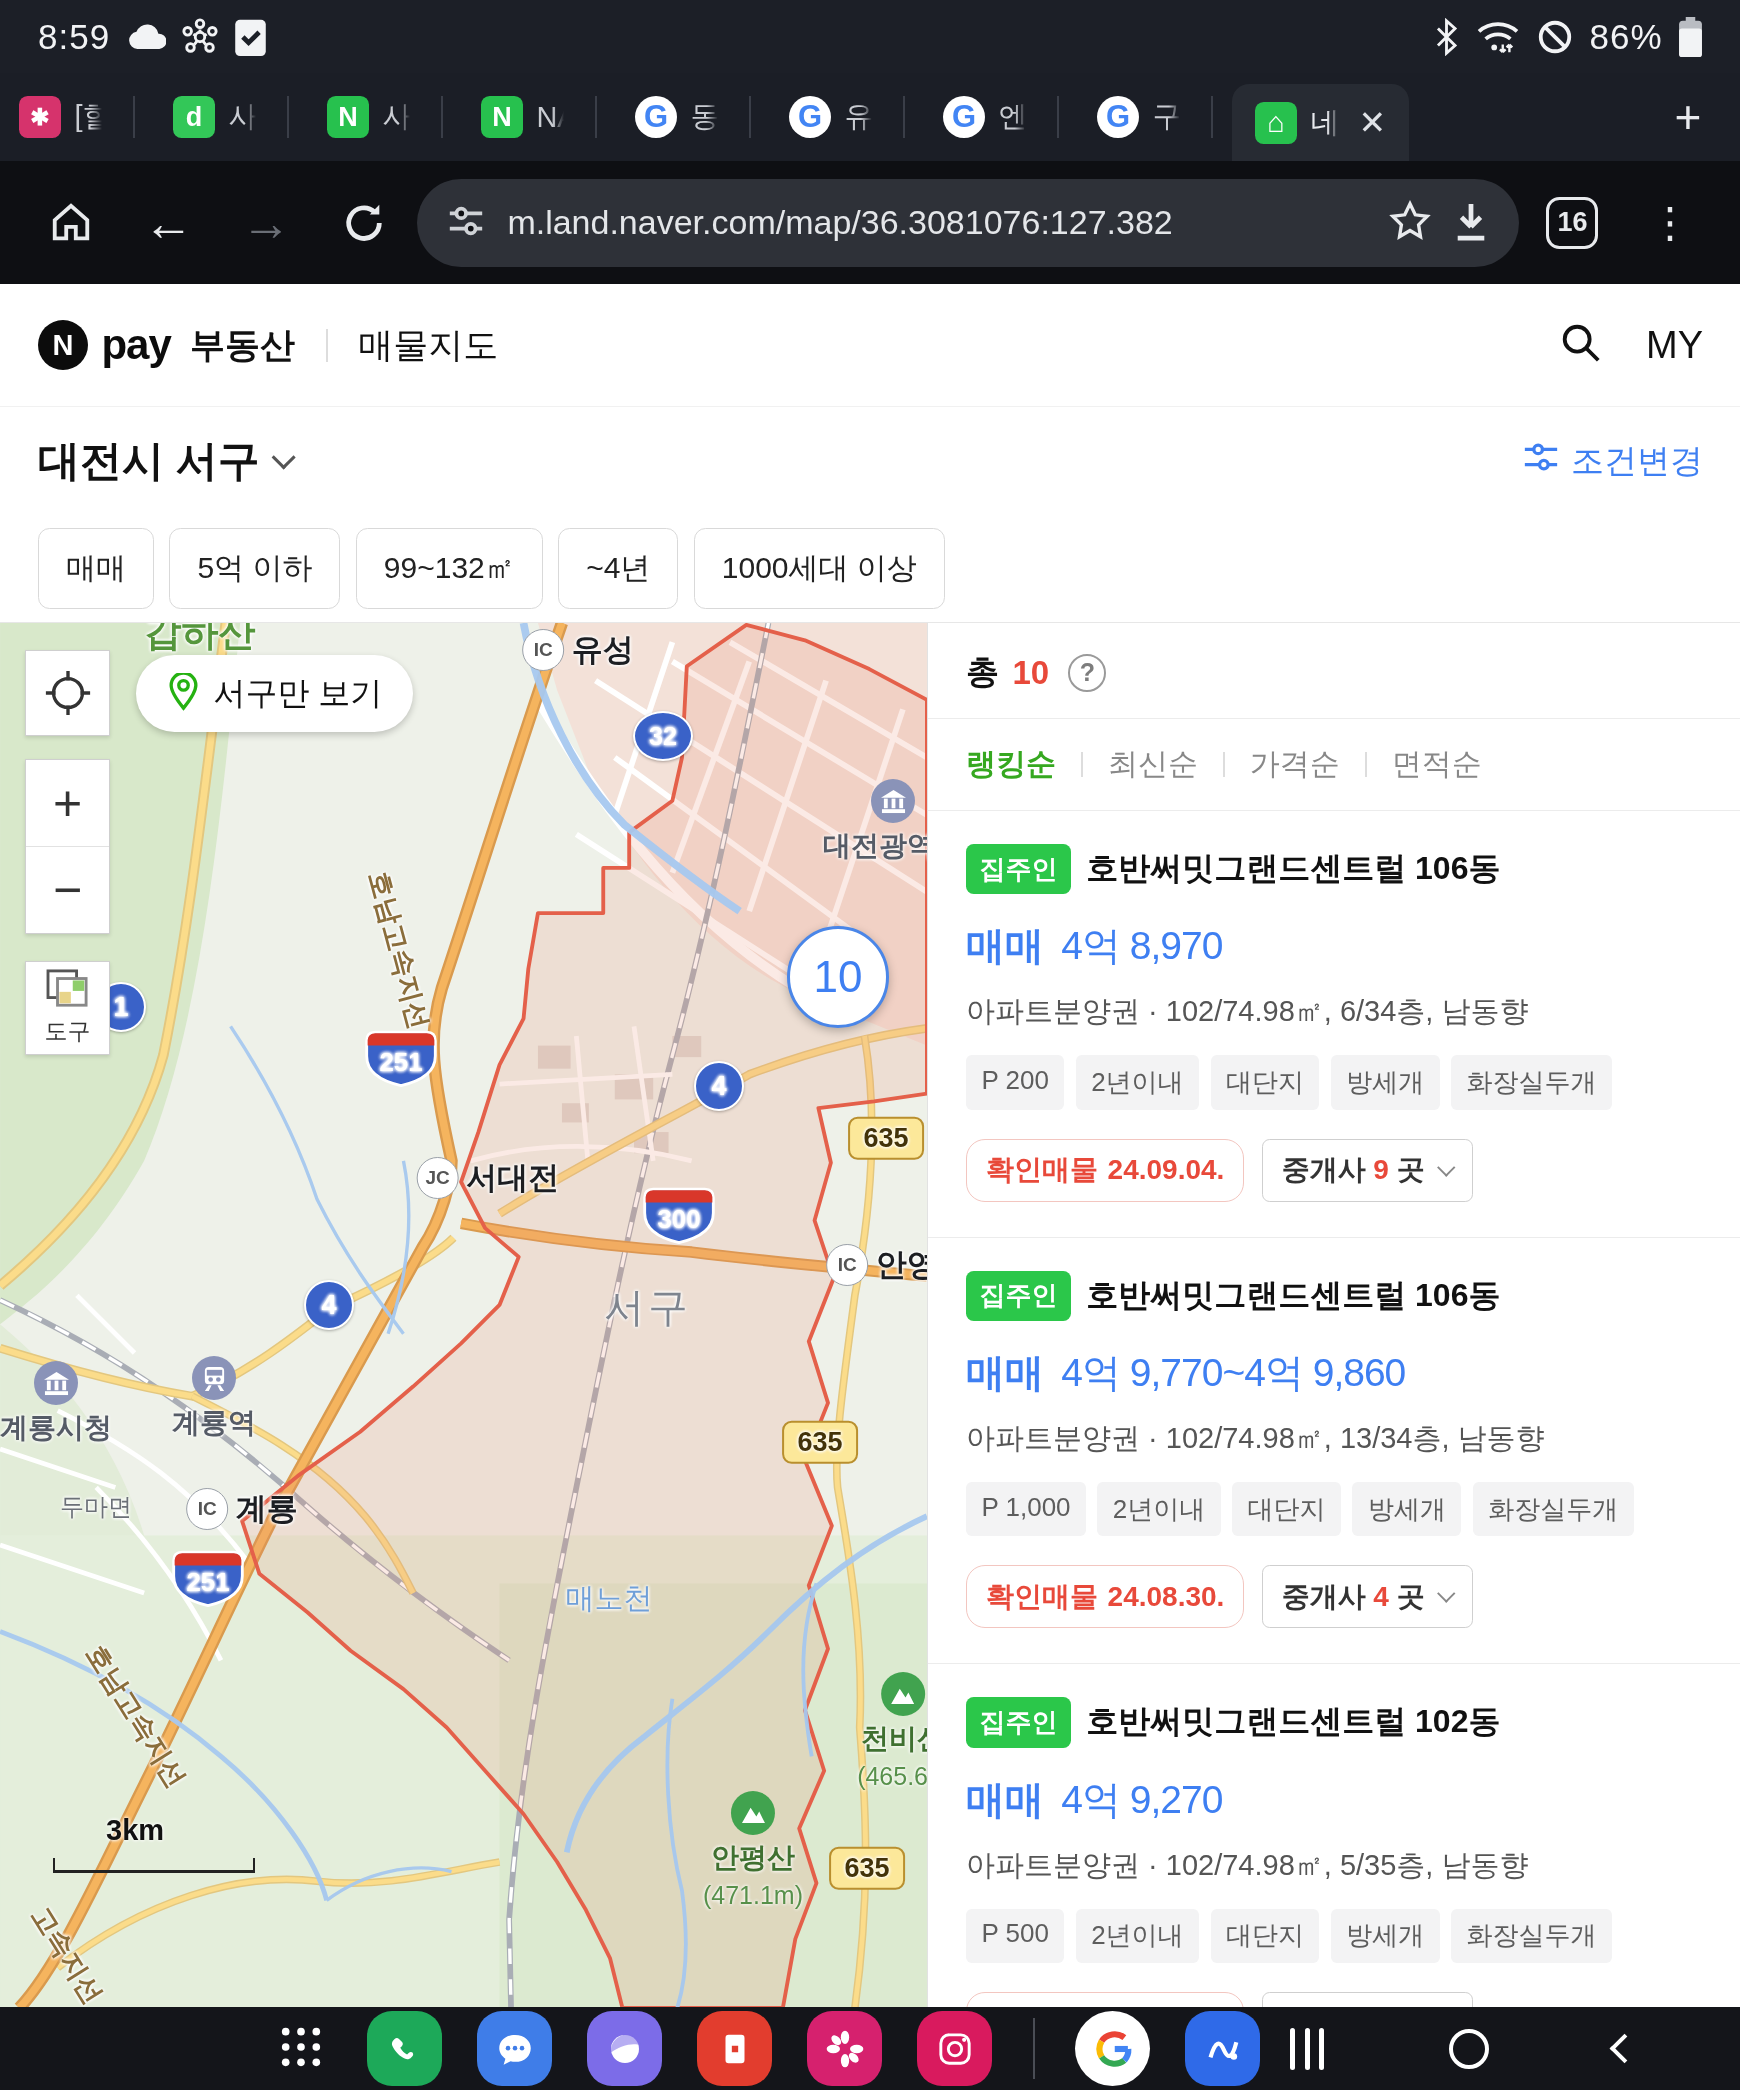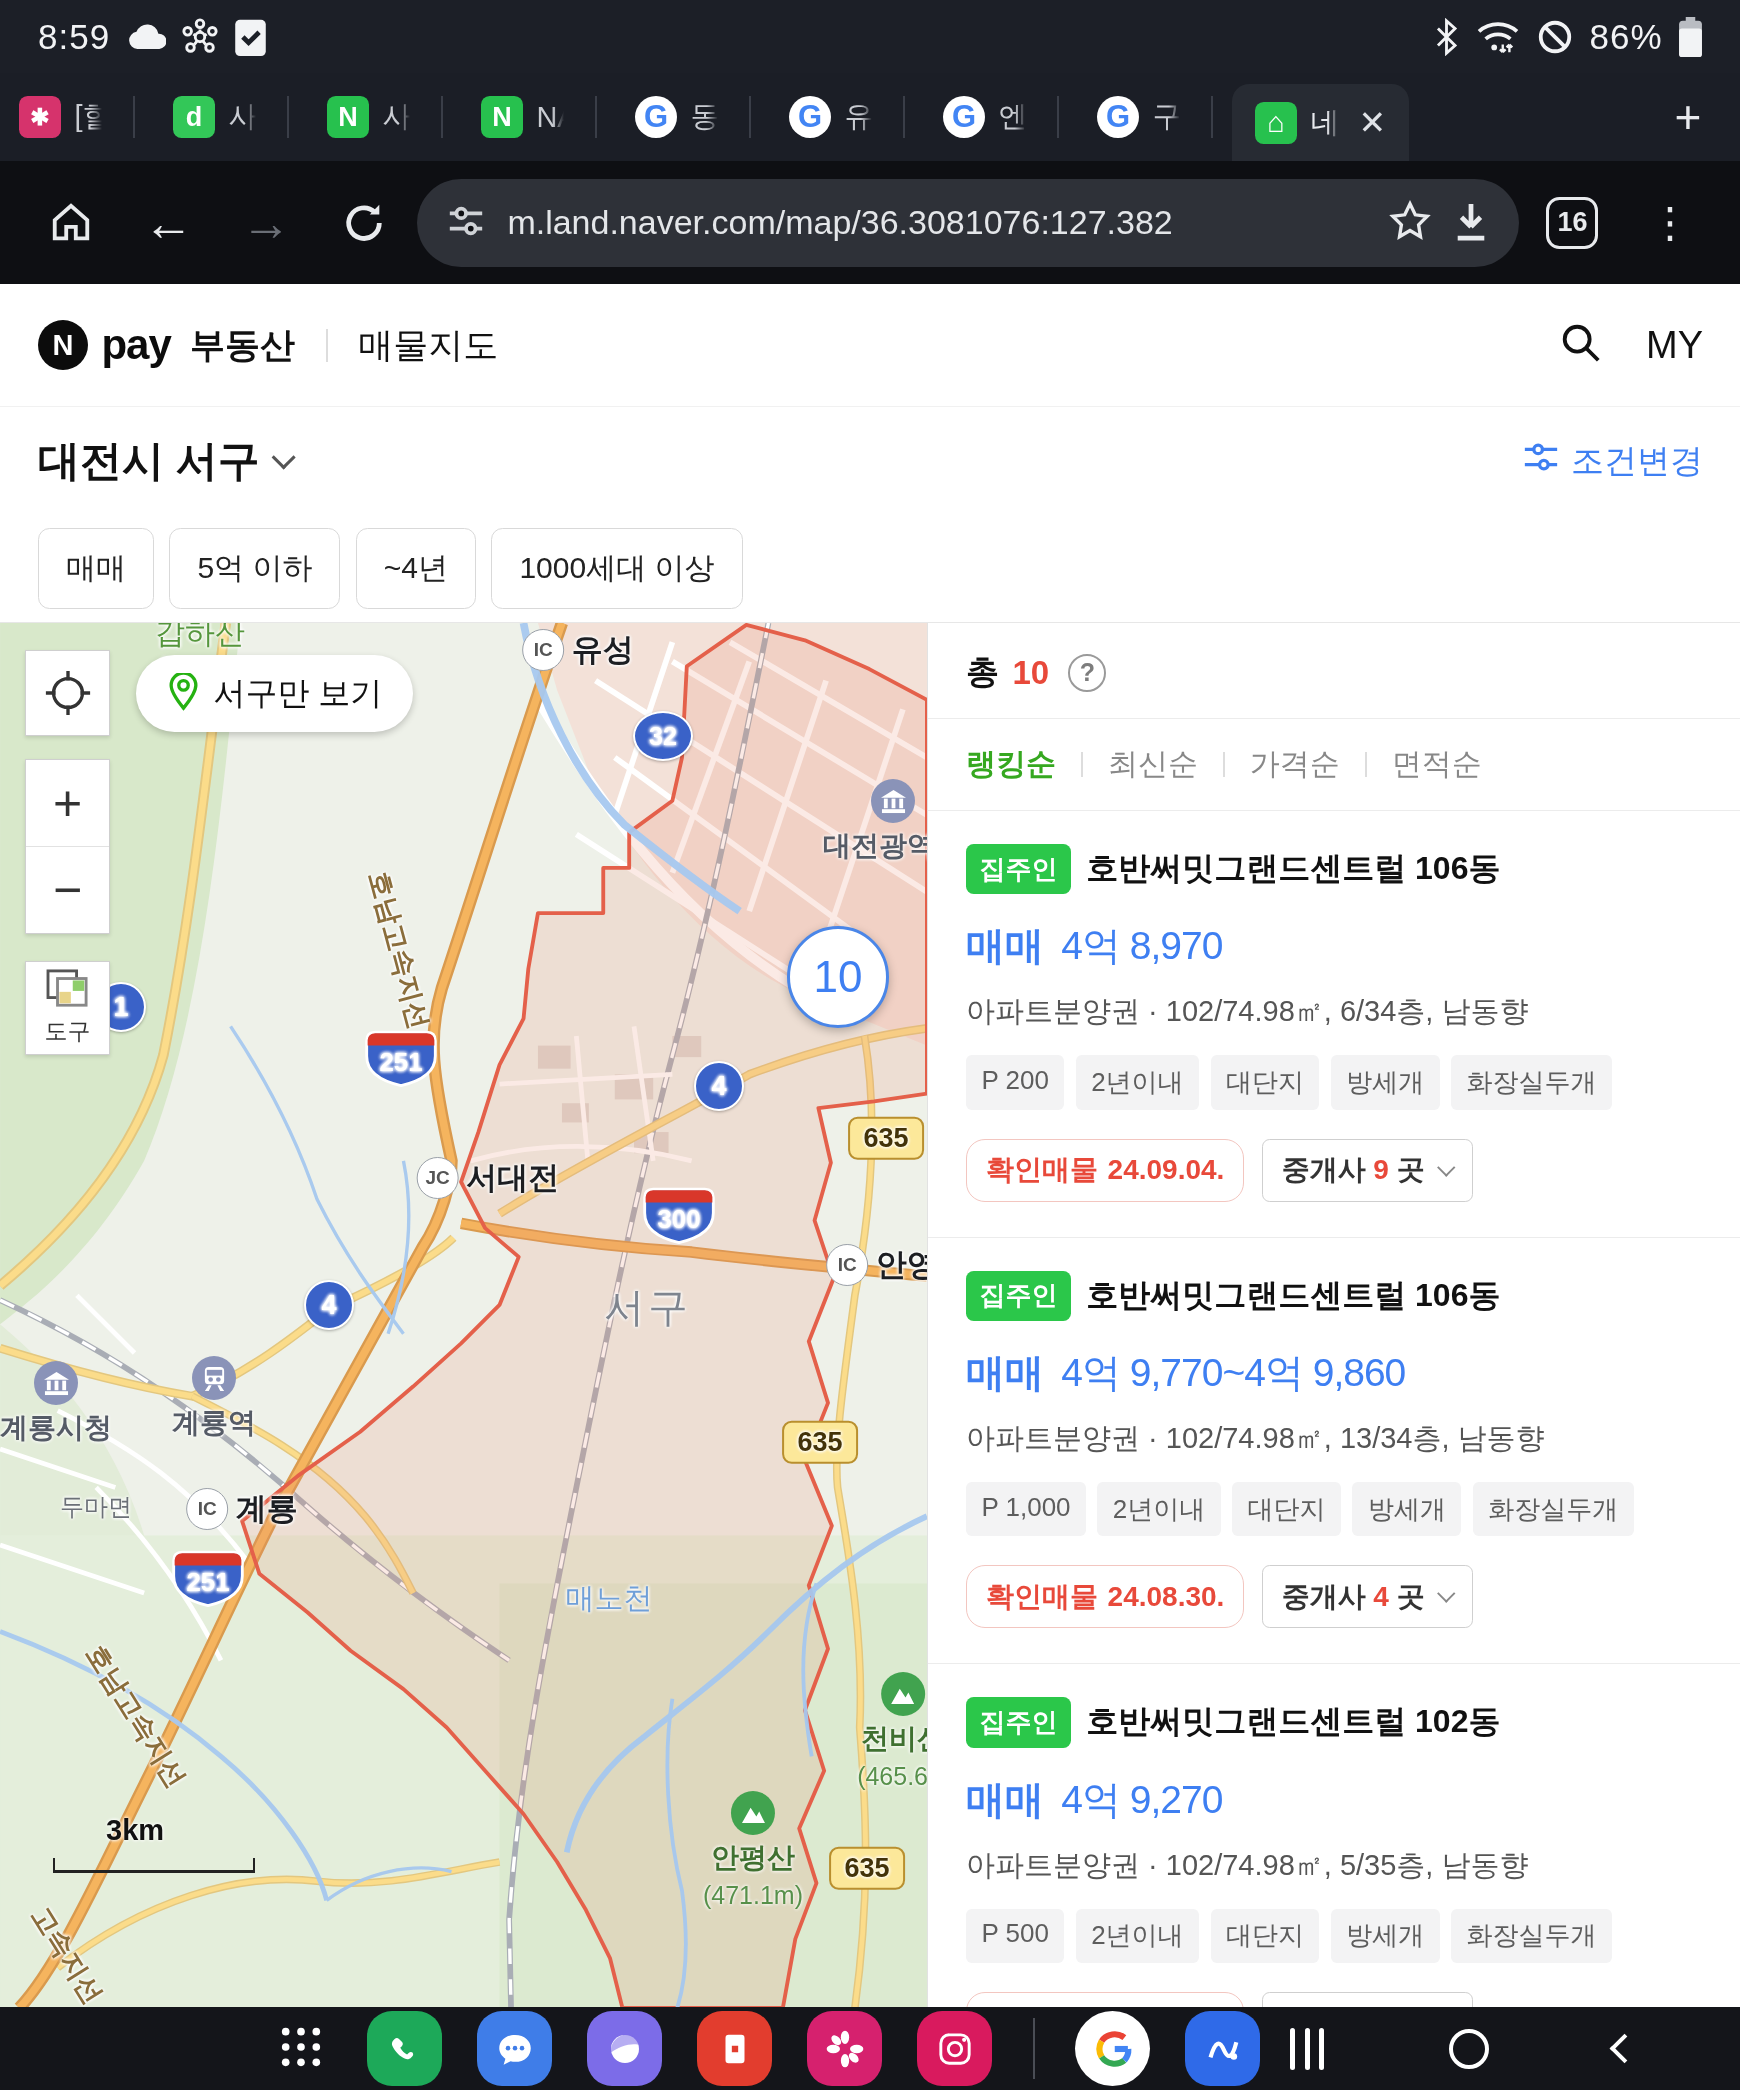--- a/index.html
+++ b/index.html
@@ -71,21 +71,21 @@
     padding:0 27px;font-size:30px;color:#222;background:#fff;white-space:nowrap;}
 
   
   .content{position:absolute;top:623px;left:0;width:100%;height:1384px;display:flex;}
 
   
   .map{position:relative;width:927px;height:100%;overflow:hidden;flex:none;background:#eef1e9;}
   .map svg.base{position:absolute;top:0;left:0;}
   .maplabel{position:absolute;transform:translate(-50%,-50%);white-space:nowrap;
     text-shadow:0 0 3.8px #fff,0 0 3.8px #fff,0 0 3.8px #fff;}
-  .t-green{color:#55963c;font-size:30px;font-weight:400;}
+  .t-green{color:#55963c;font-size:37px;font-weight:700;}
   .t-green-sub{color:#7aa864;font-size:25px;font-weight:500;}
   .t-big{color:#7e848e;font-size:40px;font-weight:500;letter-spacing:3.8px;}
   .t-town{color:#6b7077;font-size:24px;font-weight:400;text-align:center;}
   .t-water{color:#6f9fd8;font-size:29px;font-weight:500;}
   .t-road{color:#8a6d3b;font-size:27px;font-weight:700;}
   .b-oval{background:#3a62c8;border:2.9px solid #fff;border-radius:50%;color:#fff;font-weight:700;
     display:flex;align-items:center;justify-content:center;box-shadow:0 1px 2.9px rgba(0,0,0,.3);}
   .b-ic{display:flex;align-items:center;gap:7.7px;}
   .b-ic .disc{width:42px;height:42px;background:#fff;border:1.9px solid #9aa0a8;border-radius:50%;
     color:#555;font-size:19px;font-weight:700;display:flex;align-items:center;justify-content:center;}
@@ -345,20 +345,21 @@
             <circle cx="23" cy="28" r="4.5"></circle>
         </svg>
       </span>
       <span>조건변경</span>
     </div>
   </div>
 
   <div class="chipsrow" id="chips">
       <div class="chip">매매</div>
       <div class="chip">5억 이하</div>
+      <div class="chip">99~132㎡</div>
       <div class="chip">~4년</div>
       <div class="chip">1000세대 이상</div>
     </div>
 
   <div class="content">
 
     <div class="map">
       <svg class="base" width="927" height="1385" viewBox="0 0 965 1442">
         <rect width="965" height="1442" fill="#eef1e9"></rect>
         <path d="M0,0 H250 C230,200 210,420 150,560 C100,650 40,700 0,730 Z" fill="#d8e8ca"></path>

